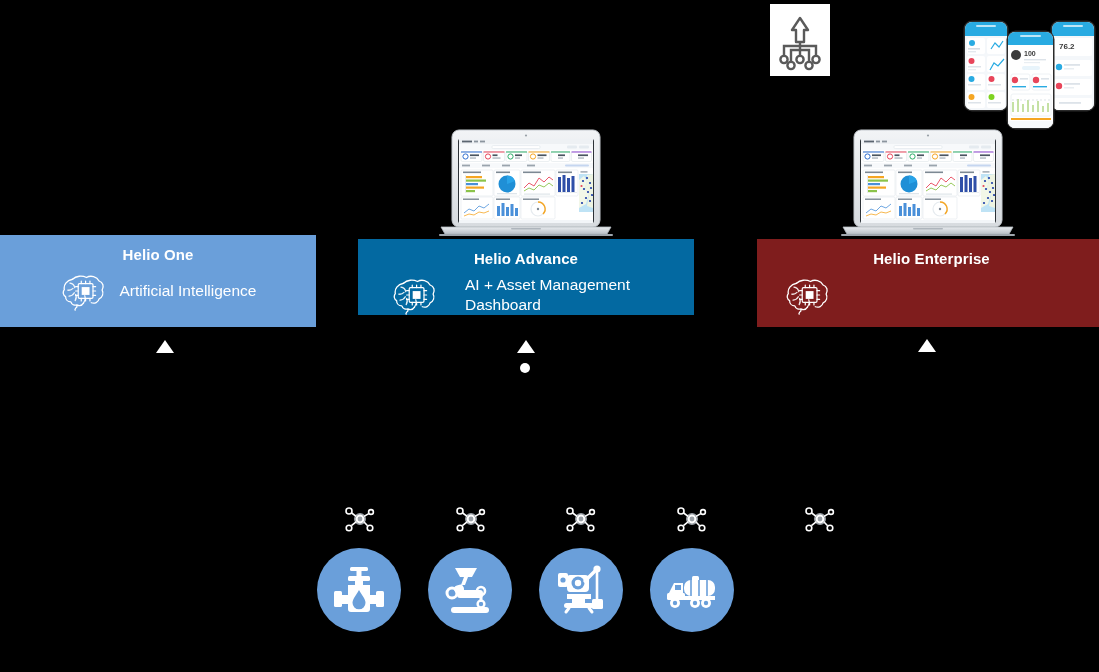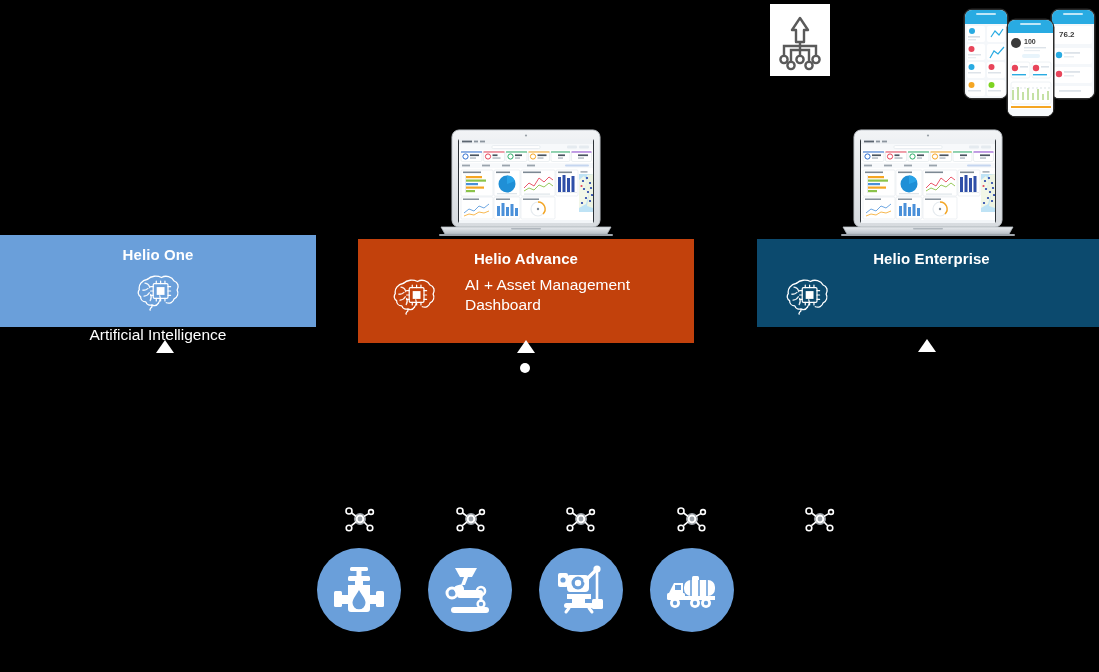--- a/index.html
+++ b/index.html
@@ -55,24 +55,24 @@
     white-space: pre-line;
   }
   .ai-brain {
     flex: 0 0 auto;
     width: 46px;
     height: 40px;
     display: block;
   }
 
   #card-one      { left: 0px;   top: 235px; width: 316px; height: 92px; background: #6a9fda; }
-  #card-advance  { left: 358px; top: 239px; width: 336px; height: 104px; background: #c2410c; }
-  #card-enterprise { left: 757px; top: 239px; width: 342px; height: 88px; background: #0c4a6e; padding-left: 19px; }
-
-  #card-one .tier-body     { justify-content: center; gap: 14px; flex-direction: column; }
+  #card-advance  { left: 358px; top: 239px; width: 336px; height: 76px; background: #0369a1; }
+  #card-enterprise { left: 757px; top: 239px; width: 342px; height: 88px; background: #7f1d1d; padding-left: 19px; }
+
+  #card-one .tier-body     { justify-content: center; gap: 14px; }
   #card-advance .tier-body { justify-content: flex-start; padding-left: 42px; gap: 28px; }
   #card-enterprise .tier-body { justify-content: flex-start; padding-left: 16px; }
 
   
   .tri-marker {
     position: absolute;
     width: 0; height: 0;
     border-left: 9px solid transparent;
     border-right: 9px solid transparent;
     border-bottom: 13px solid #ffffff;
@@ -127,21 +127,21 @@
         <path d="M30 46 L39 46 L39 58"></path>
         <circle cx="14" cy="55.5" r="3.6"></circle>
         <circle cx="30" cy="55.5" r="3.6"></circle>
         <circle cx="46" cy="55.5" r="3.6"></circle>
         <circle cx="21" cy="61.5" r="3.6"></circle>
         <circle cx="39" cy="61.5" r="3.6"></circle>
       </g>
     </svg>
   </div>
 
-  <div class="phones" style="left:960px; top:4px; width:139px; height:120px;">
+  <div class="phones" style="left:960px; top:16px; width:139px; height:120px;">
     <svg width="139" height="120" viewBox="0 0 139 120">
       <defs>
         <clipPath id="ph1">
             <rect x="5" y="6" width="42" height="88" rx="7"></rect>
           </clipPath>
         <clipPath id="ph2">
             <rect x="92" y="6" width="42" height="88" rx="7"></rect>
           </clipPath>
         <clipPath id="ph3">
             <rect x="48" y="16" width="45" height="96" rx="7"></rect>

